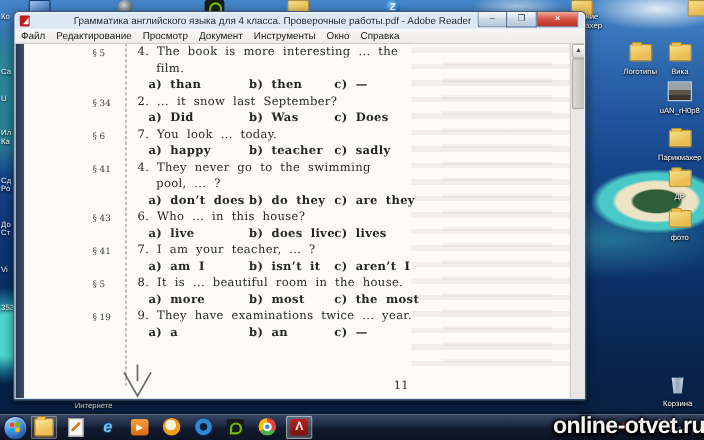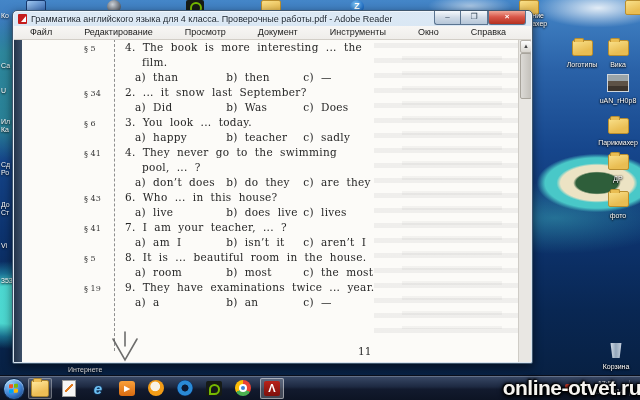--- a/index.html
+++ b/index.html
@@ -43,51 +43,51 @@
   .net-label{position:absolute;left:68px;top:366px;z-index:1;font-size:7px;color:#eee;text-shadow:0 1px 2px #000;}
 
   
   .window{position:absolute;left:12px;top:10px;width:519px;height:352px;z-index:5;
      background:linear-gradient(180deg,#dce9f5,#b9cfe4 60%,#a9c2da);
      border:1px solid #41586f;border-radius:5px 5px 2px 2px;
      box-shadow:0 3px 10px rgba(0,0,0,.55), inset 0 0 0 1px rgba(255,255,255,.55);}
   .titlebar{position:absolute;left:0;top:0;right:0;height:15px;display:flex;align-items:center;padding-left:5px;}
   .pdf-ico{width:9px;height:10px;background:#c51c1c;border-radius:1px;margin-right:4px;position:relative;flex:0 0 auto;}
   .pdf-ico::before{content:"";position:absolute;right:1px;top:2px;border-left:5px solid transparent;border-bottom:6px solid #fff;}
-  .title-text{font-size:9px;color:#15202c;white-space:nowrap;overflow:hidden;text-shadow:0 0 2px #fff;}
+  .title-text{font-size:9px;color:#15202c;white-space:nowrap;overflow:hidden;text-shadow:0 0 2px #fff;margin-left:36px;}
   .caption{position:absolute;top:0;right:6px;display:flex;}
   .cap-btn{height:13px;border:1px solid #5a7490;border-top:none;border-radius:0 0 3px 3px;
      background:linear-gradient(180deg,#f5f9fd,#cfdae6 50%,#b5c6d8);
      font-size:8px;line-height:12px;text-align:center;color:#1e3246;margin-left:0;}
   .cap-min{width:25px;border-right:none;border-radius:0 0 0 3px;}
   .cap-max{width:26px;border-radius:0;}
   .cap-close{width:36px;background:linear-gradient(180deg,#f0a696,#d9584a 45%,#b5301f);color:#fff;font-weight:bold;border-radius:0 0 3px 3px;}
 
   .menubar{position:absolute;left:1px;right:1px;top:15px;height:13px;background:linear-gradient(#f7f6f4,#efedea);
      border-bottom:1px solid #d2cec7;display:flex;align-items:center;z-index:2;}
-  .menu-item{font-size:9px;line-height:13px;color:#1a1a1a;padding:0 16px;}
+  .menu-item{font-size:9px;line-height:13px;color:#1a1a1a;padding:0 5px;}
 
   .content{position:absolute;left:1px;right:1px;top:28px;bottom:1px;background:#fff;overflow:hidden;}
   .navstrip{position:absolute;left:0;top:0;bottom:0;width:8px;background:linear-gradient(90deg,#24344a,#3c4f68);}
   .scrollbar{position:absolute;right:0;top:0;bottom:0;width:12px;background:#e9e7e3;border-left:1px solid #cfccc6;}
   .sb-up{position:absolute;top:1px;left:1px;width:10px;height:11px;background:linear-gradient(#fdfdfd,#d9d6d0);
      border:1px solid #b5b1a9;border-radius:2px;font-size:6px;line-height:10px;text-align:center;color:#444;}
   .sb-thumb{position:absolute;top:14px;left:1px;width:10px;height:44px;background:linear-gradient(90deg,#dcdad6,#c3c0ba);
      border:1px solid #a8a49c;border-radius:2px;}
 
   
   .page{position:absolute;left:8px;right:13px;top:0;bottom:0;background:#fcfbf8;}
   .dashline{position:absolute;left:92px;top:0;height:312px;border-left:1px dashed #8f8f8f;}
   .questions{position:absolute;left:103px;top:1px;width:268px;
      font-family:"DejaVu Serif",serif;font-size:10.5px;line-height:15px;color:#262626;
      letter-spacing:.3px;word-spacing:3.5px;}
   .q{position:relative;}
   .sec{position:absolute;left:-41px;top:1px;width:36px;font-size:8px;letter-spacing:0;word-spacing:0;color:#3a3a3a;}
   .qt{white-space:pre-line;padding-left:17px;text-indent:-17px;}
-  .opts{padding-left:10px;white-space:nowrap;}
+  .opts{padding-left:10px;white-space:nowrap;font-weight:bold;}
   .opts span{display:inline-block;}
   .opt-a{width:84px;} .opt-b{width:70px;}
   .pagenum{position:absolute;left:336px;top:306px;font-family:"DejaVu Serif",serif;font-size:10.5px;color:#2a2a2a;}
   .bleed{position:absolute;left:352px;top:4px;width:146px;height:300px;opacity:.85;
      background:repeating-linear-gradient(180deg,rgba(110,110,110,.10) 0 5px,transparent 5px 15px);
      filter:blur(.6px);}
   .bleed2{position:absolute;left:380px;top:10px;width:100px;height:280px;
      background:repeating-linear-gradient(180deg,transparent 0 7px,rgba(120,120,120,.07) 7px 11px,transparent 11px 15px);}
   .arrow-mark{position:absolute;left:86px;top:292px;opacity:.8;}
 
@@ -251,21 +251,21 @@
             <span class="sec">§ 34</span>
             <div class="qt">2. ... it snow last September?</div>
             <div class="opts">
               <span class="opt-a">a) Did</span>
               <span class="opt-b">b) Was</span>
               <span class="opt-c">c) Does</span>
             </div>
           </div>
           <div class="q">
             <span class="sec">§ 6</span>
-            <div class="qt">3. You look ... today.</div>
+            <div class="qt">7. You look ... today.</div>
             <div class="opts">
               <span class="opt-a">a) happy</span>
               <span class="opt-b">b) teacher</span>
               <span class="opt-c">c) sadly</span>
             </div>
           </div>
           <div class="q">
             <span class="sec">§ 41</span>
             <div class="qt">4. They never go to the swimming
 pool, ... ?</div>
@@ -290,21 +290,21 @@
             <div class="opts">
               <span class="opt-a">a) am I</span>
               <span class="opt-b">b) isn’t it</span>
               <span class="opt-c">c) aren’t I</span>
             </div>
           </div>
           <div class="q">
             <span class="sec">§ 5</span>
             <div class="qt">8. It is ... beautiful room in the house.</div>
             <div class="opts">
-              <span class="opt-a">a) room</span>
+              <span class="opt-a">a) more</span>
               <span class="opt-b">b) most</span>
               <span class="opt-c">c) the most</span>
             </div>
           </div>
           <div class="q">
             <span class="sec">§ 19</span>
             <div class="qt">9. They have examinations twice ... year.</div>
             <div class="opts">
               <span class="opt-a">a) a</span>
               <span class="opt-b">b) an</span>

